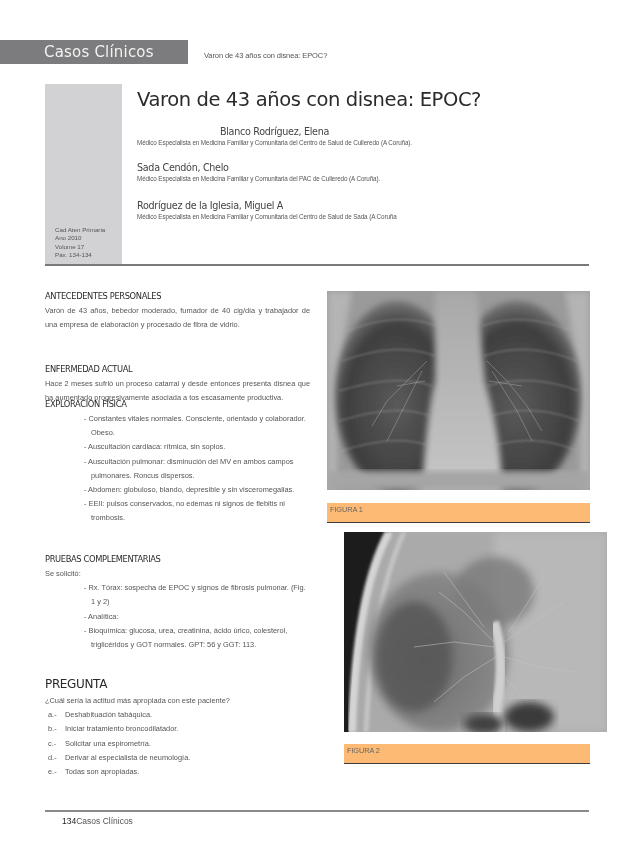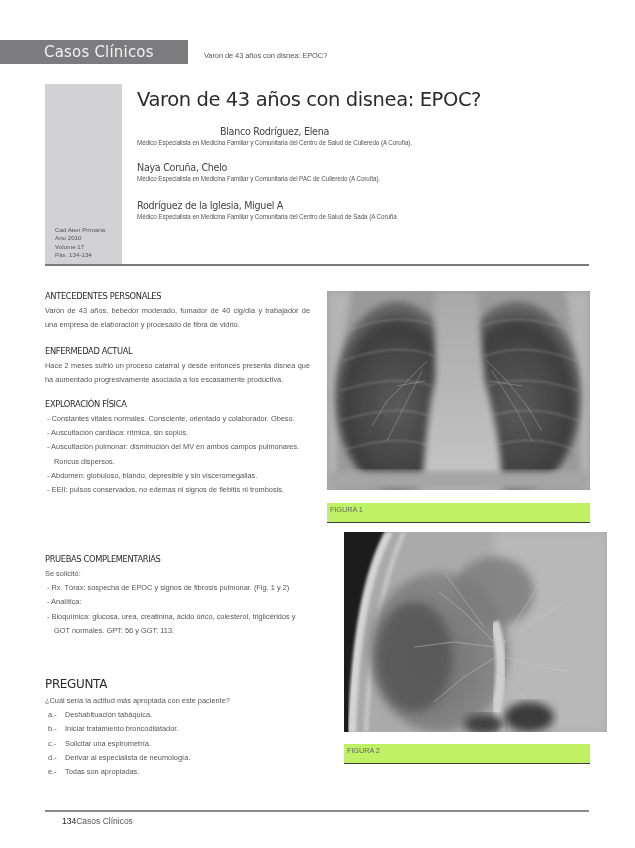--- a/index.html
+++ b/index.html
@@ -40,32 +40,32 @@
     .author .affil { font-size: 6.3px; color: #555; margin-top: 2px; letter-spacing: -0.1px; }
 
     .col-left { position: absolute; left: 45px; width: 265px; }
     .sec-head {
       font-family: "DejaVu Sans", sans-serif; font-size: 8.3px; color: #2a2a2a;
       letter-spacing: -0.35px; font-weight: normal; text-transform: uppercase;
       margin-bottom: 3px;
     }
     .para { font-size: 7.4px; line-height: 14.2px; color: #555; text-align: justify; }
     .list { list-style: none; }
-    .list li { font-size: 7.4px; line-height: 14.2px; color: #555; padding-left: 9px; text-indent: -7px; }
+    .list li { font-size: 7.4px; line-height: 14.2px; color: #555; padding-left: 9px; text-indent: -7px; margin-left: 37px; }
     .list li::before { content: "- "; }
     .opts { list-style: none; }
     .opts li { font-size: 7.4px; line-height: 14.2px; color: #555; padding-left: 3px; }
     .opts li .letter { display: inline-block; width: 17px; }
 
     .figure {
       position: absolute; left: 327px; width: 263px;
     }
     .xray { width: 263px; position: relative; overflow: hidden; background: #6b6b6b; }
     .fig-caption {
-      margin-top: 0; height: 20px; background: #bef264;
+      margin-top: 0; height: 20px; background: #fdba74;
       border-bottom: 1.5px solid #3c3c3c;
       font-size: 7.4px; color: #666; line-height: 13px; padding-left: 3px; letter-spacing: -0.1px;
     }
 
     .footer-rule {
       position: absolute; left: 45px; top: 810px; width: 544px; height: 1.5px; background: #8a8a8a;
     }
     .footer {
       position: absolute; left: 62px; top: 816px; font-size: 8.5px; color: #555;
     }
@@ -85,36 +85,36 @@
   <div>Páx. 134-134</div>
 </div>
 
 <h1 class="title">Varon de 43 años con disnea: EPOC?</h1>
 
 <div class="author" style="top:126px;text-align:center;">
   <div class="name">Blanco Rodríguez, Elena</div>
   <div class="affil">Médico Especialista en Medicina Familiar y Comunitaria del Centro de Salud de Culleredo (A Coruña).</div>
 </div>
 <div class="author" style="top:162px;">
-  <div class="name">Naya Coruña, Chelo</div>
+  <div class="name">Sada Cendón, Chelo</div>
   <div class="affil">Médico Especialista en Medicina Familiar y Comunitaria del PAC de Culleredo (A Coruña).</div>
 </div>
 <div class="author" style="top:200px;">
   <div class="name">Rodríguez de la Iglesia, Miguel A</div>
   <div class="affil">Médico Especialista en Medicina Familiar y Comunitaria del Centro de Salud de Sada (A Coruña</div>
 </div>
 
 <div class="header-rule"></div>
 
 <div class="col-left" style="top:291px;">
   <h2 class="sec-head">ANTECEDENTES PERSONALES</h2>
   <p class="para">Varón de 43 años, bebedor moderado, fumador de 40 cig/día y trabajador de una empresa de elaboración y procesado de fibra de vidrio.</p>
 </div>
 
-<div class="col-left" style="top:346px;">
+<div class="col-left" style="top:364px;">
   <h2 class="sec-head">ENFERMEDAD ACTUAL</h2>
   <p class="para">Hace 2 meses sufrió un proceso catarral y desde entonces presenta disnea que ha aumentado progresivamente asociada a tos escasamente productiva.</p>
 </div>
 
 <div class="col-left" style="top:399px;">
   <h2 class="sec-head">EXPLORACIÓN FÍSICA</h2>
   <ul class="list">
     <li>Constantes vitales normales. Consciente, orientado y colaborador. Obeso.</li>
     <li>Auscultación cardiaca: rítmica, sin soplos.</li>
     <li>Auscultación pulmonar: disminución del MV en ambos campos pulmonares. Roncus dispersos.</li>

